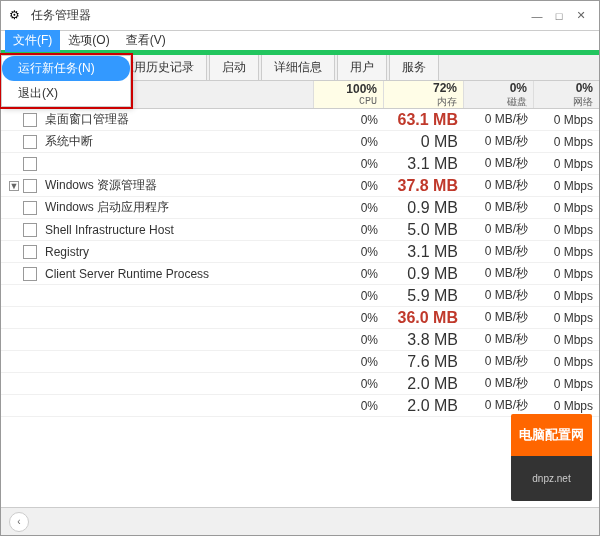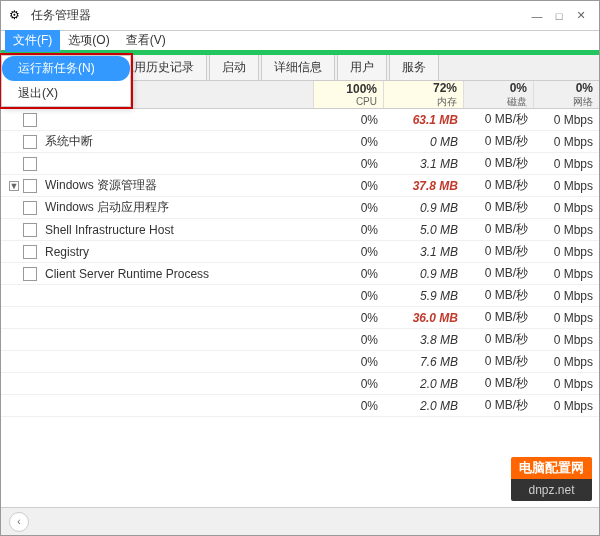--- a/index.html
+++ b/index.html
@@ -264,28 +264,27 @@
       color: #333;
       text-align: right;
       display: flex;
       align-items: center;
       justify-content: flex-end;
     }
 
     .cell-mem {
       width: 80px;
       padding: 0 6px;
-      font-size: 12px;
+      font-size: 16px;
       color: #c0392b;
       text-align: right;
       display: flex;
       align-items: center;
       justify-content: flex-end;
       font-weight: bold;
-      font-style: italic;
     }
 
     .cell-mem.normal {
       color: #333;
       font-weight: normal;
       text-align: right;
     }
 
     .cell-disk {
       width: 70px;
@@ -374,20 +373,21 @@
 
     .util-pct {
       font-size: 12px;
       font-weight: bold;
       color: #333;
     }
 
     .util-label {
       font-size: 10px;
       color: #666;
+      font-family: Liberation Mono, monospace;
     }
   </style>
 </head>
 <body>
 
 <div class="window">
 
   <div class="title-bar">
     <div class="title-bar-left">
       <span class="title-icon">⚙</span>
@@ -469,20 +469,21 @@
         <span class="util-label">网络</span>
       </div>
     </div>
   </div>
 
   <div class="table-container" id="process-table">
   <div class="table-row">
     <div class="cell-name">
       <div style="width:10px;flex-shrink:0;"></div>
       <div class="row-checkbox"></div>
+      <span>桌面窗口管理器</span>
     </div>
     <div class="cell-status"></div>
     <div class="cell-cpu">0%</div>
     <div class="cell-mem ">63.1 MB</div>
     <div class="cell-disk">0 MB/秒</div>
     <div class="cell-net">0 Mbps</div>
   </div>
       <div class="table-row">
     <div class="cell-name">
       <div style="width:10px;flex-shrink:0;"></div>
@@ -641,17 +642,17 @@
     </div>
 
   <div class="status-bar">
     <div class="status-nav-btn">
       <span>‹</span>
     </div>
     <span class="status-text">简略信息(D)</span>
   </div>
 
   <div style="position:absolute; bottom:35px; right:8px; z-index:50; text-align:center; pointer-events:none;">
-    <div style="background:#ff6600; color:white; padding:2px 8px; font-size:13px; font-weight:bold; border-radius:2px 2px 0 0;">电脑配置网</div>
-    <div style="background:#333; color:#ccc; padding:4px 8px; font-size:12px; border-radius:0 0 2px 2px;">dnpz.net</div>
+    <div style="background:#ff6600; color:white; padding:12px 8px; font-size:13px; font-weight:bold; border-radius:2px 2px 0 0;">电脑配置网</div>
+    <div style="background:#333; color:#ccc; padding:17px 8px; font-size:10px; border-radius:0 0 2px 2px;">dnpz.net</div>
   </div>
 
 </div>
 
 </body></html>

